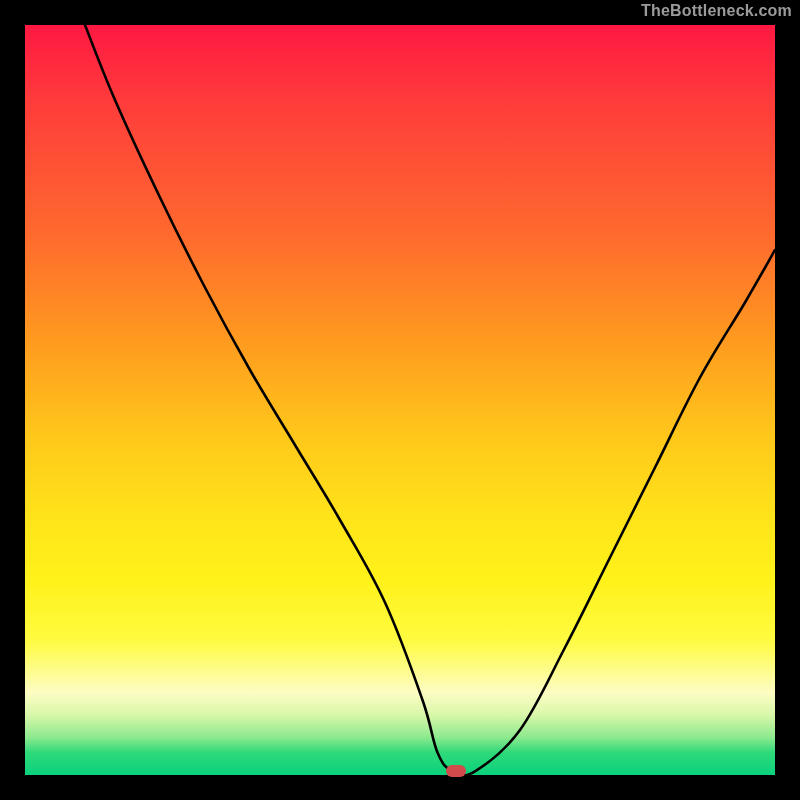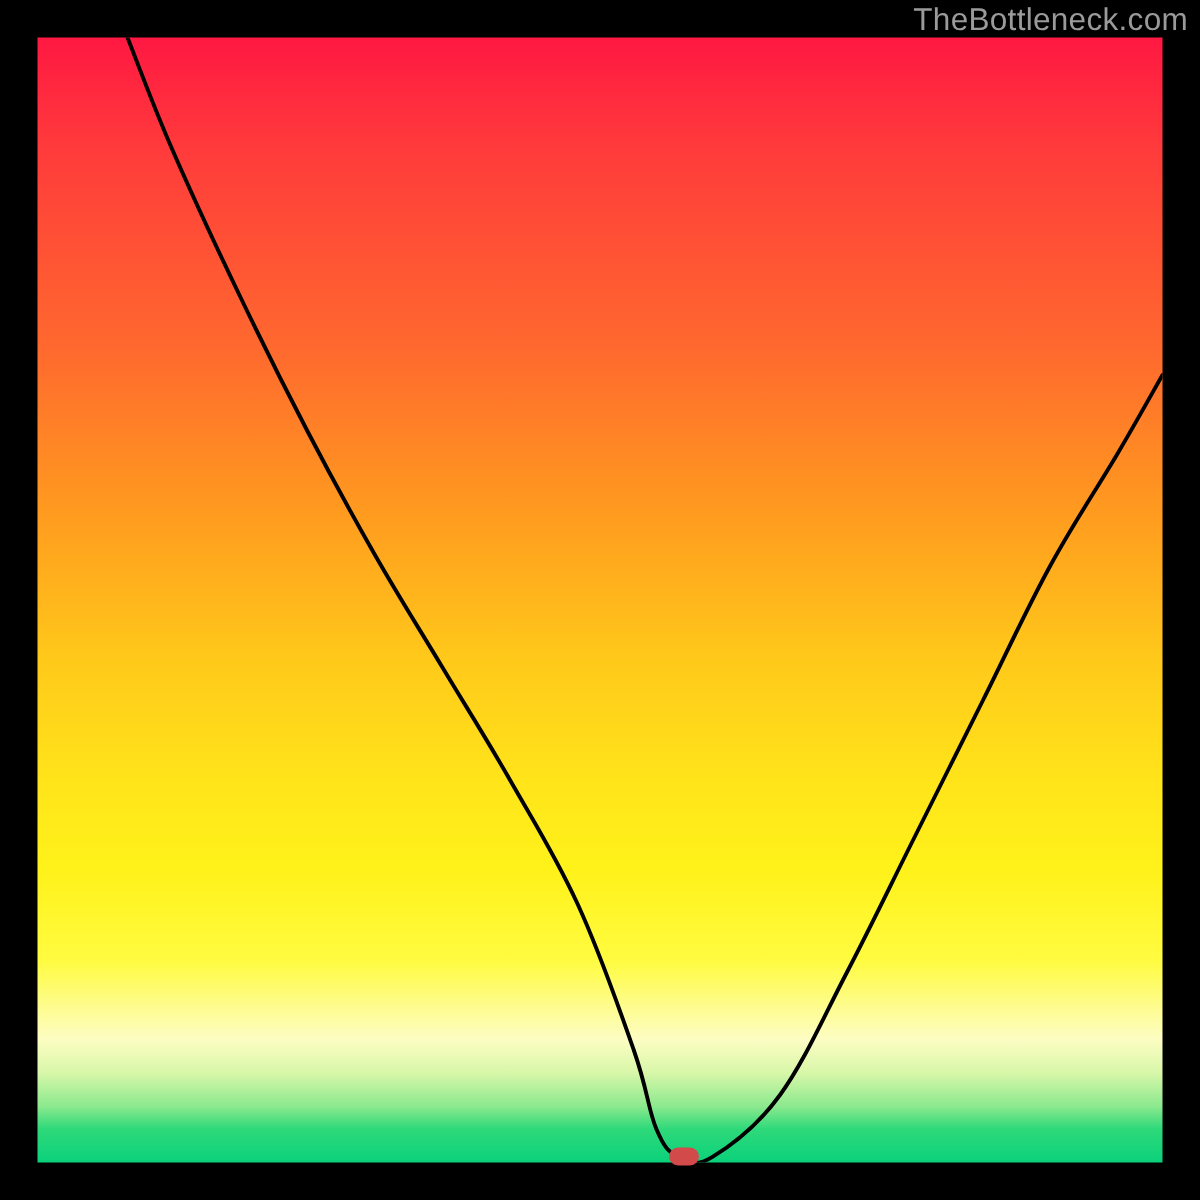--- a/index.html
+++ b/index.html
@@ -39,22 +39,22 @@
       #8ce98e 95%,
       #2fd97a 97%,
       #0ad17b 100%
     );
   }
   .watermark {
     position: absolute;
     top: 2px;
     right: 8px;
     color: #9a9a9a;
-    font-size: 21px;
-    font-weight: 400;
+    font-size: 16px;
+    font-weight: 700;
     letter-spacing: 0.2px;
     user-select: none;
   }
   svg.curve {
     position: absolute;
     left: 0; top: 0;
     width: 750px;
     height: 750px;
   }
   svg.curve path {

